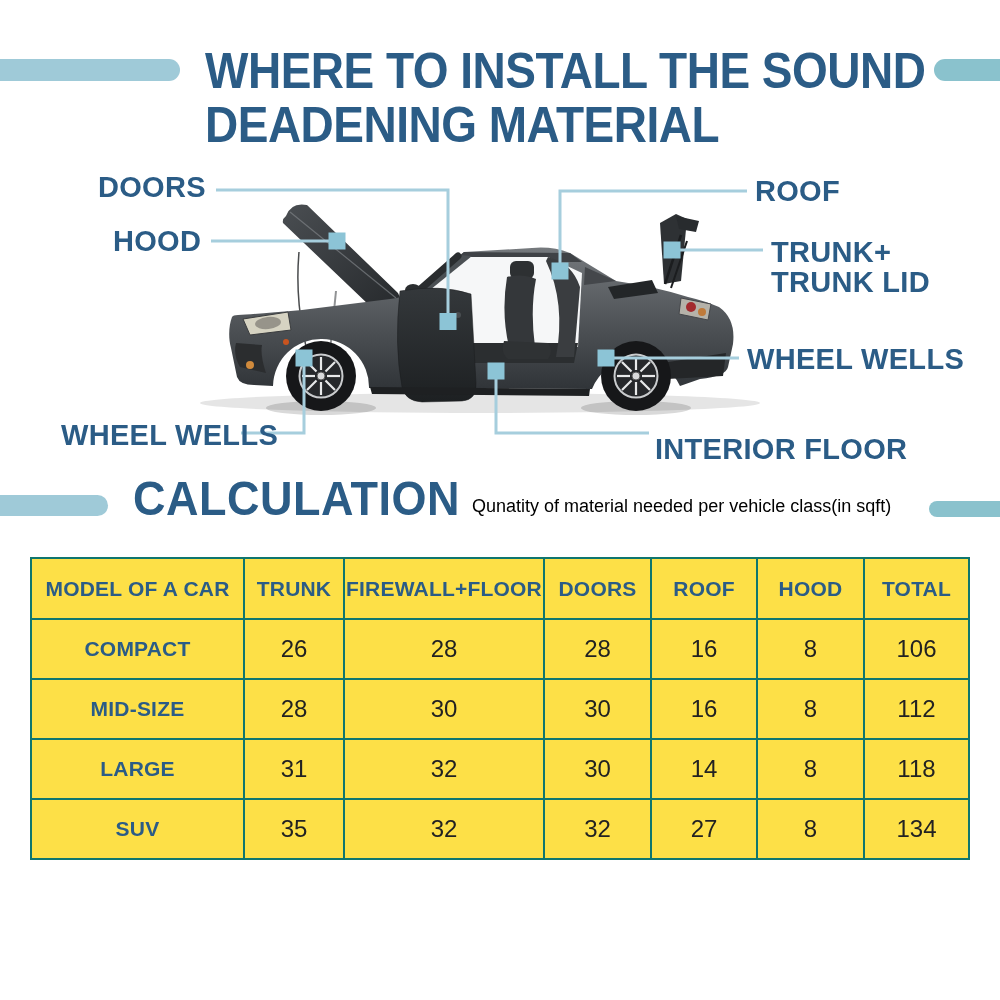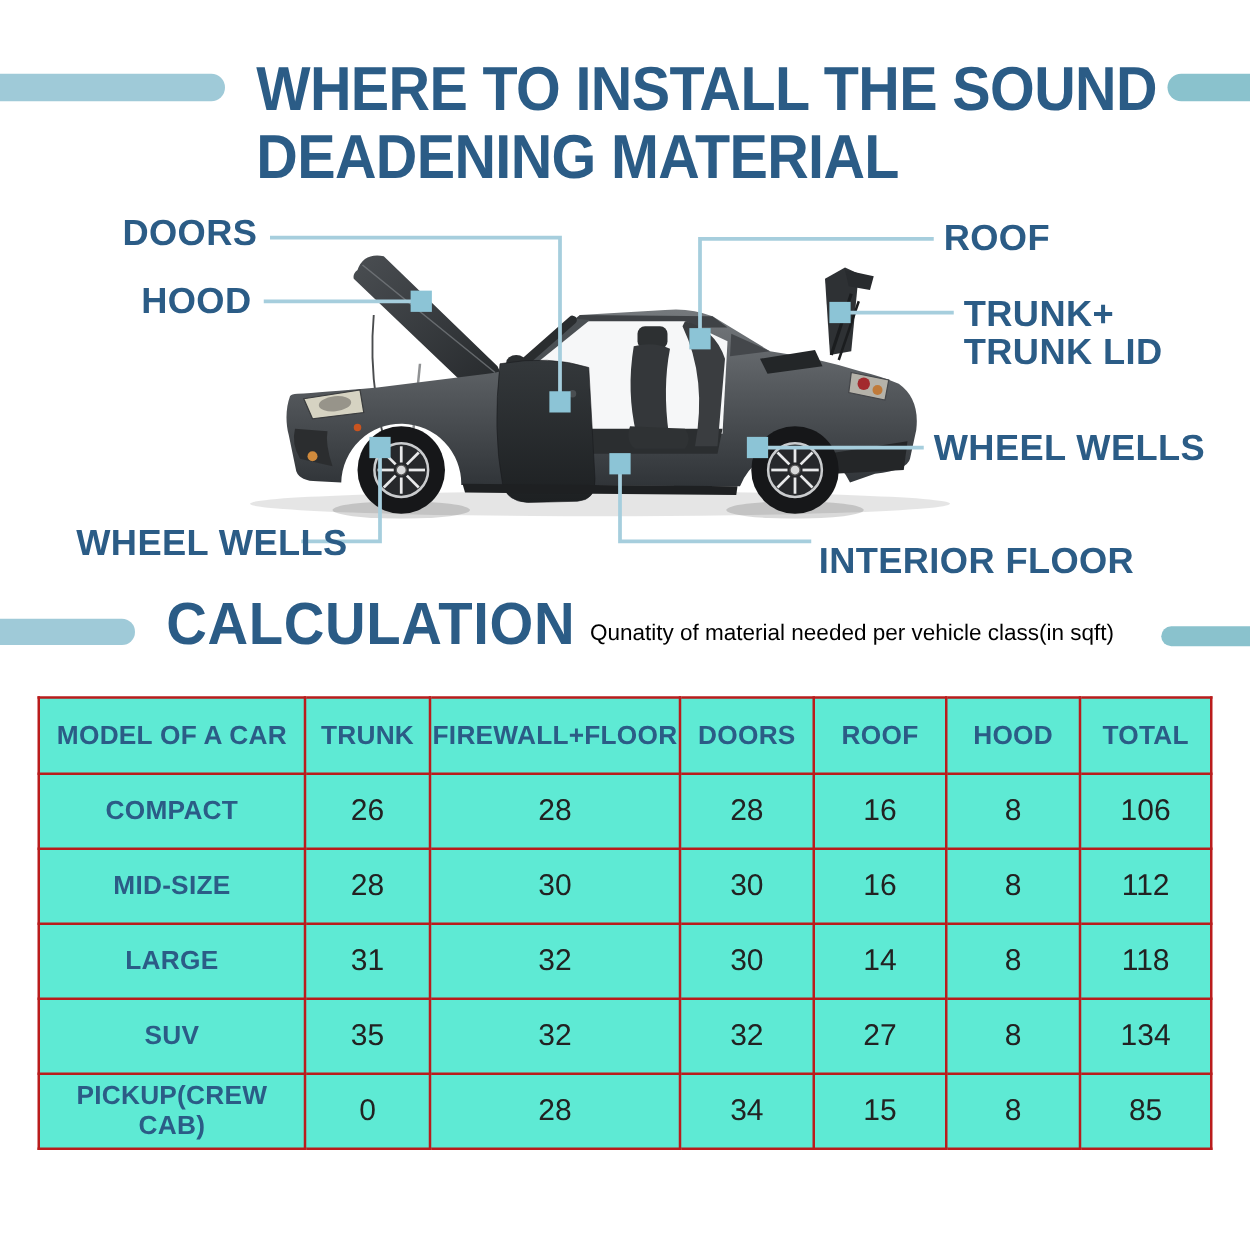--- a/index.html
+++ b/index.html
@@ -13,22 +13,22 @@
   .lbl{position:absolute;font-weight:bold;font-size:29px;color:#2b5c86;
        letter-spacing:0.3px;white-space:nowrap;}
   .lbl .l2{display:block;}
   .calc-head{position:absolute;left:133px;top:472px;font-size:45px;font-weight:bold;
              color:#2b5c86;letter-spacing:0.5px;transform:scaleY(1.06);
              transform-origin:top left;white-space:nowrap;}
   .calc-sub{position:absolute;left:472px;top:496px;font-size:18px;color:#000000;
             white-space:nowrap;}
   table.mat{position:absolute;left:30px;top:557px;width:938px;
             border-collapse:collapse;table-layout:fixed;}
-  table.mat th, table.mat td{border:2px solid #b91c1c;text-align:center;
-            vertical-align:middle;padding:0;background:#5eead4;}
+  table.mat th, table.mat td{border:2px solid #0f766e;text-align:center;
+            vertical-align:middle;padding:0;background:#fde047;}
   table.mat th{height:59px;font-size:21px;font-weight:bold;color:#2b5c86;letter-spacing:0.2px;}
   table.mat td{height:58px;}
   td.model{font-size:21px;font-weight:bold;color:#2b5c86;letter-spacing:0.2px;}
   td.num{font-size:24px;color:#222222;font-stretch:condensed;}
   svg{display:block;}
 </style>
 </head>
 <body>
 
 <div class="bar" style="left:0;top:59px;width:180px;height:22px;border-radius:0 12px 12px 0;"></div>
@@ -248,23 +248,14 @@
     </tr>
     <tr>
       <td class="model">SUV</td>
       <td class="num">35</td>
       <td class="num">32</td>
       <td class="num">32</td>
       <td class="num">27</td>
       <td class="num">8</td>
       <td class="num">134</td>
     </tr>
-    <tr>
-      <td class="model">PICKUP(CREW CAB)</td>
-      <td class="num">0</td>
-      <td class="num">28</td>
-      <td class="num">34</td>
-      <td class="num">15</td>
-      <td class="num">8</td>
-      <td class="num">85</td>
-    </tr>
   </tbody>
 </table>
 
 </body></html>

